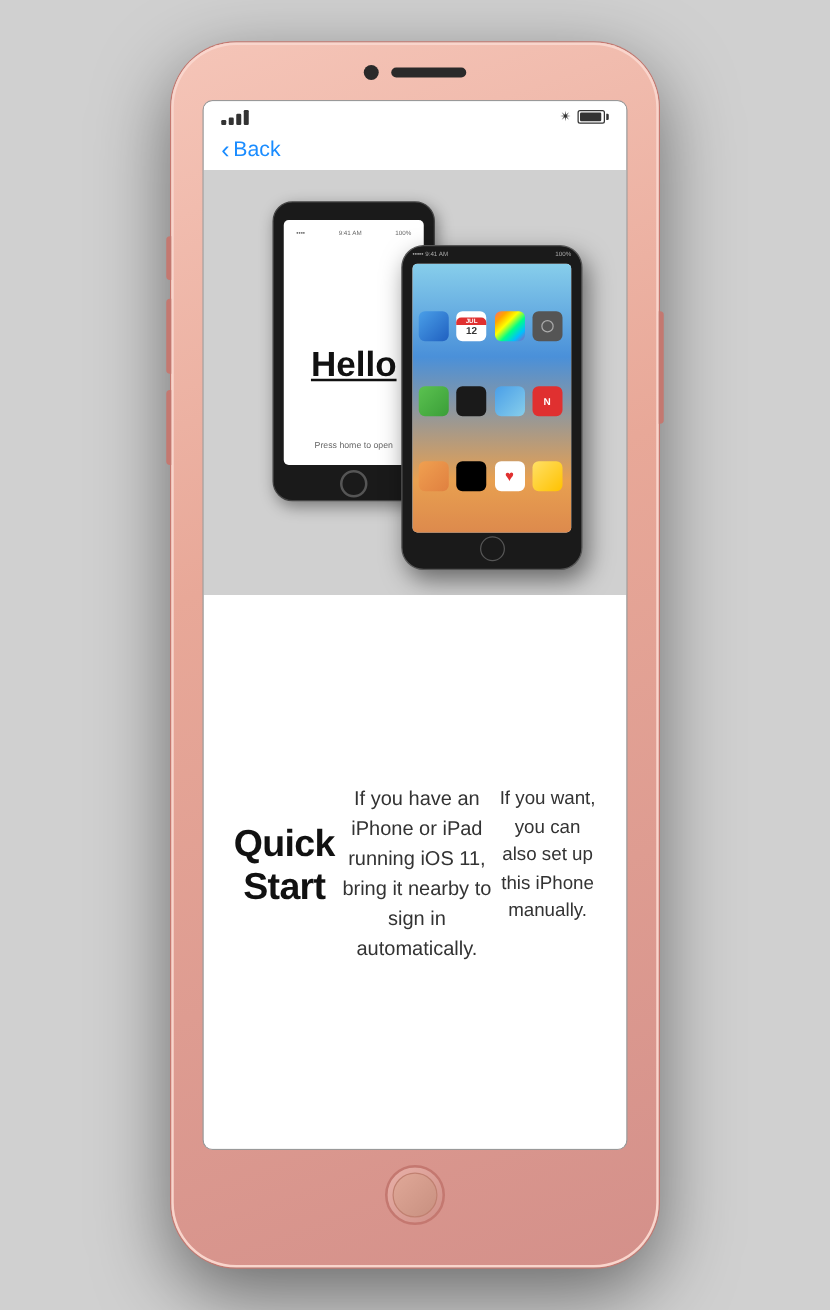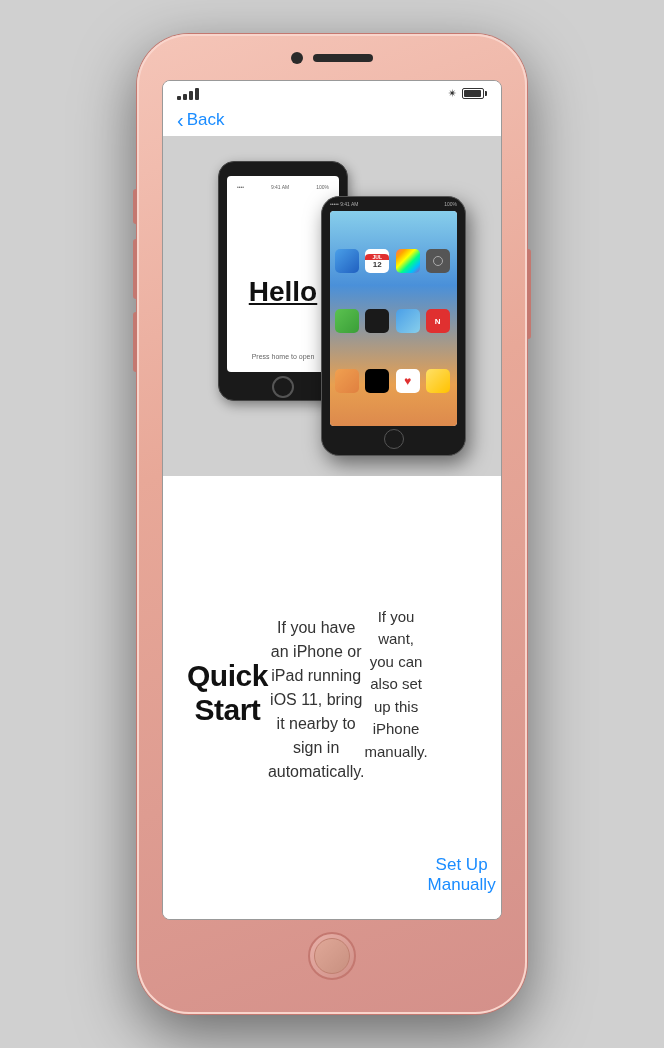--- a/index.html
+++ b/index.html
@@ -513,21 +513,20 @@
             </div>
           </div>
           <div class="mini-phone-front-home"></div>
         </div>
       </div>
 
       <div class="content-area">
         <h1 class="quick-start-title">Quick Start</h1>
         <p class="quick-start-desc1">If you have an iPhone or iPad running iOS 11, bring it nearby to sign in automatically.</p>
         <p class="quick-start-desc2">If you want, you can also set up this iPhone manually.</p>
-        <button class="set-up-manually-btn">Set Up Manually</button>
       </div>
 
     </div>
   </div>
 
   <div class="iphone-home-btn">
     <div class="iphone-home-inner"></div>
   </div>
 
 </div>

